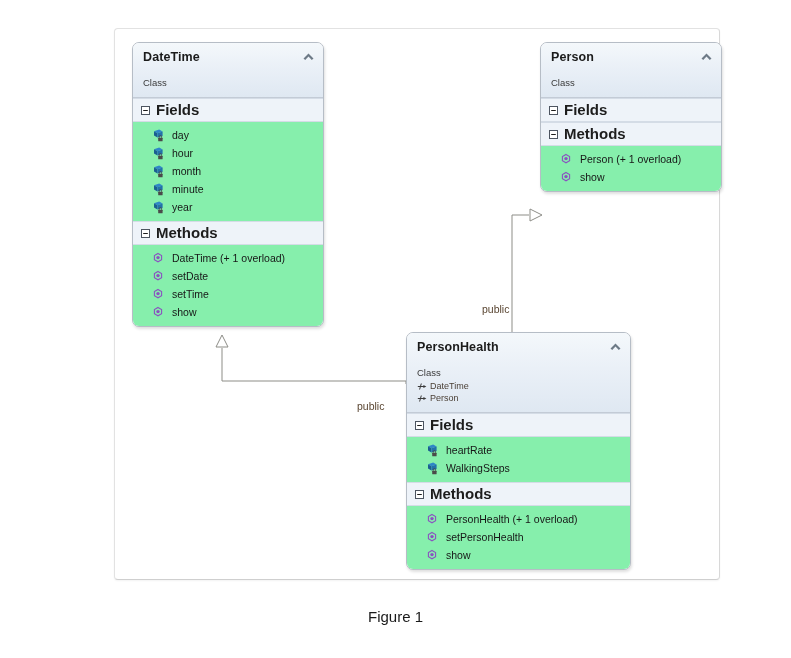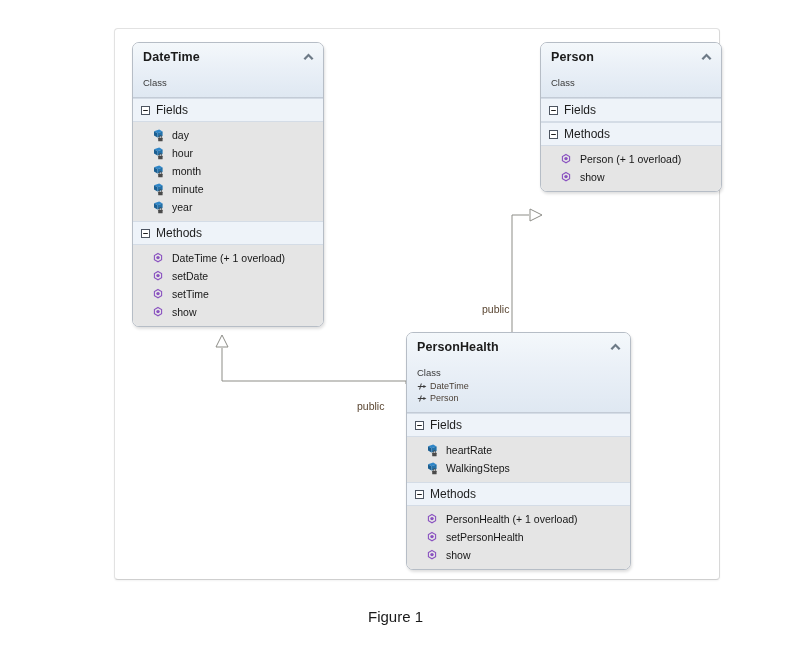--- a/index.html
+++ b/index.html
@@ -95,27 +95,28 @@
     align-items: center;
     height: 16px;
   }
   .compartment-header .toggle {
     width: 9px;
     height: 9px;
     margin-right: 6px;
     flex: 0 0 auto;
   }
   .compartment-title {
-    font-size: 12px;
+    font-size: 15px;
     color: #1d1d1d;
     line-height: 12px;
+    font-weight: bold;
   }
   .member-list {
     padding: 4px 0 5px 0;
-    background: #e5e5e5;
+    background: #86efac;
   }
   .member-row {
     display: flex;
     align-items: center;
     height: 18px;
     padding-left: 18px;
   }
   .member-icon {
     width: 14px;
     height: 14px;

